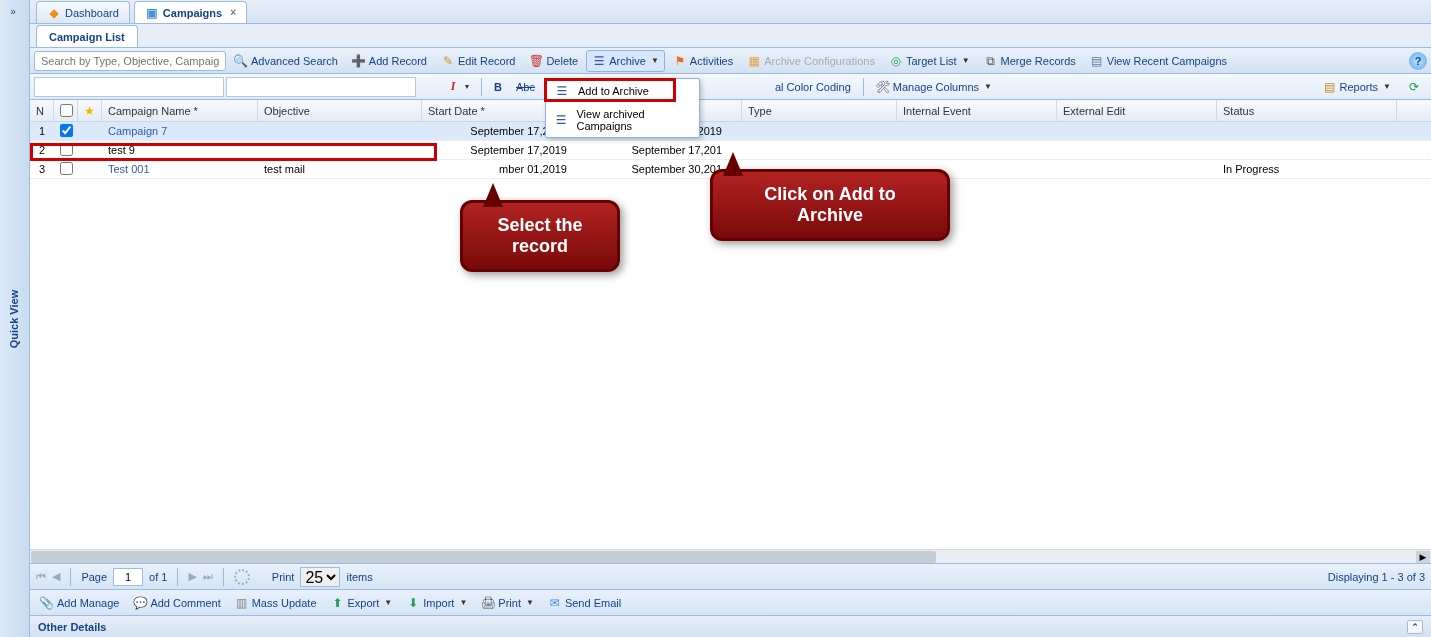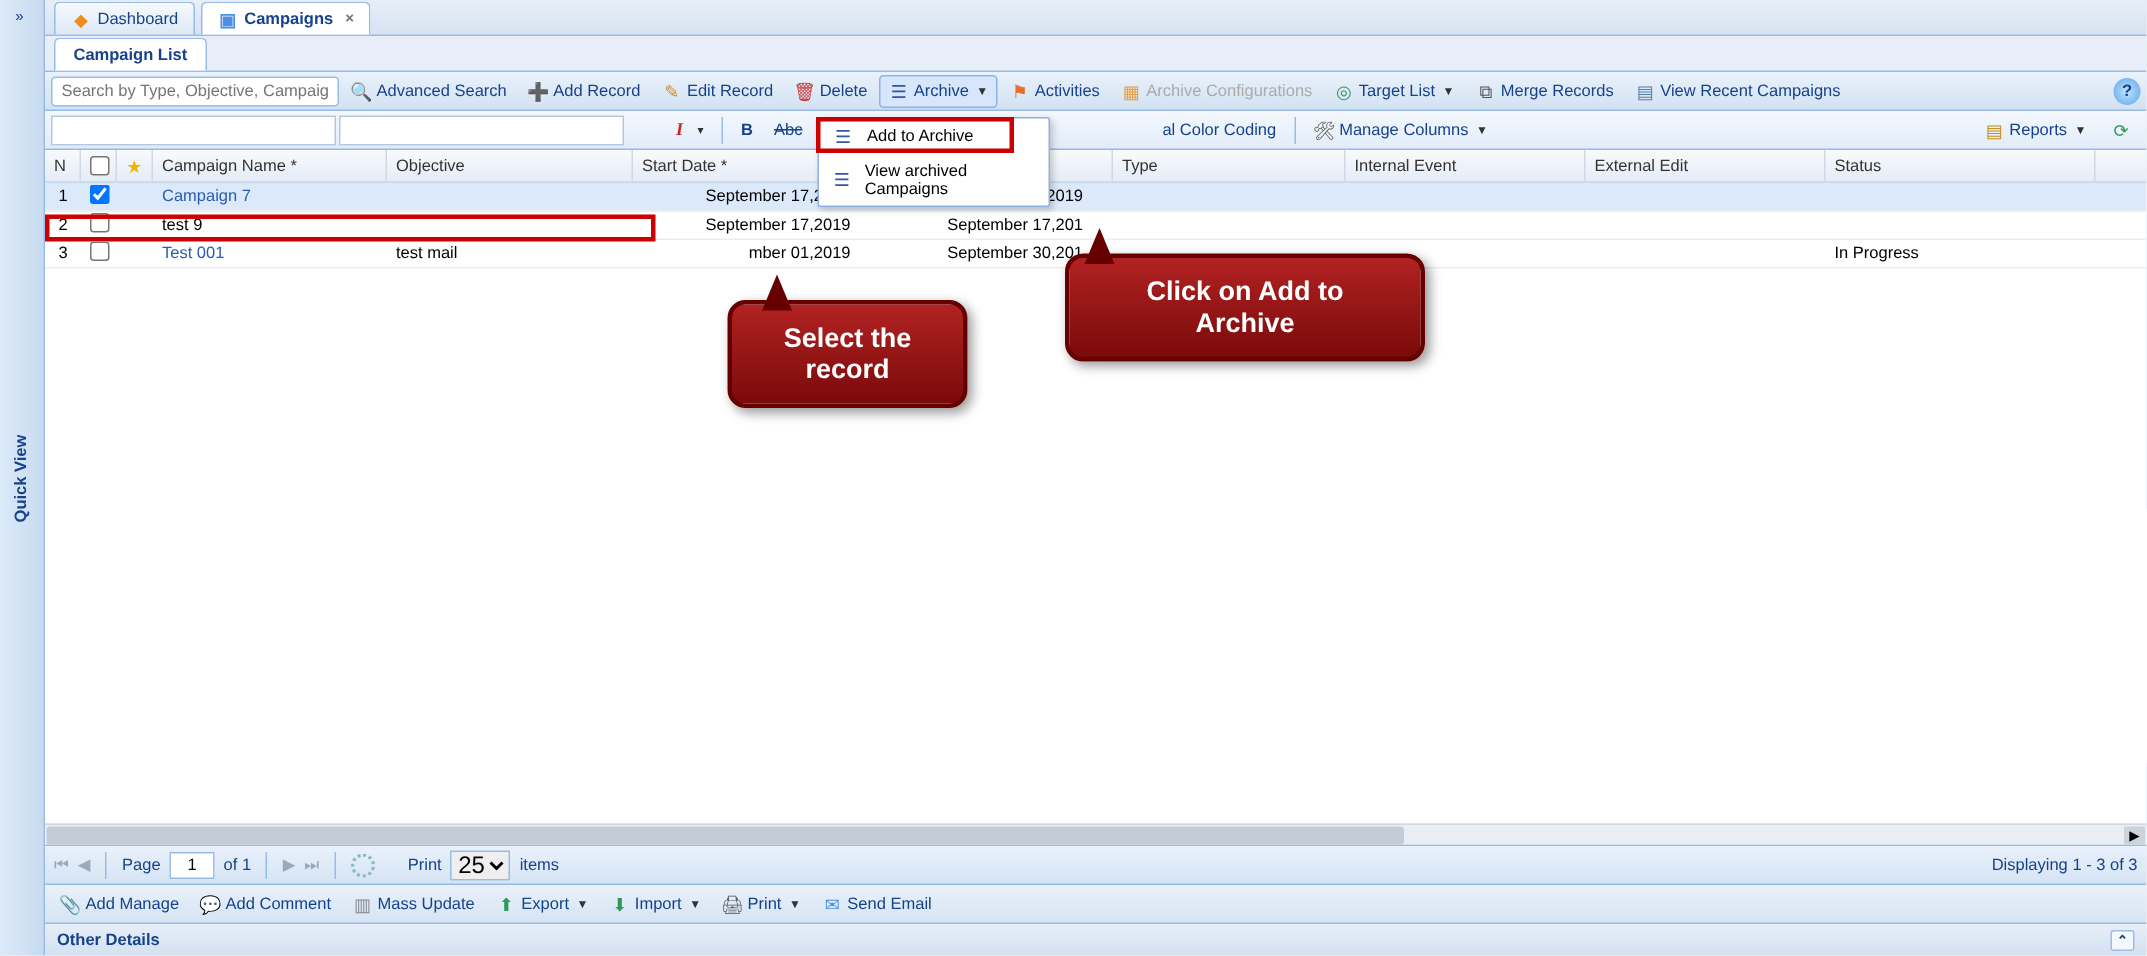--- a/index.html
+++ b/index.html
@@ -56,21 +56,21 @@
 .other-details .collapse { border: 1px solid #a0bde0; width: 16px; height: 14px; text-align: center; line-height: 12px; background: #f4f8fd; cursor: pointer; font-size: 9px; border-radius: 2px; }
 
 
 .dropdown-menu { position: absolute; top: 78px; left: 545px; width: 155px; background: #fff; border: 1px solid #8db2e3; border-radius: 2px; box-shadow: 2px 2px 5px rgba(0,0,0,0.2); z-index: 50; overflow: hidden; }
 .dropdown-menu .mi { display: flex; align-items: center; gap: 8px; padding: 5px 8px; cursor: pointer; }
 .dropdown-menu .mi .icon { width: 16px; }
 
 
 .callout { position: absolute; background: linear-gradient(to bottom, #b22222, #7a0a0a); color: #fff; font-size: 18px; font-weight: bold; border: 3px solid #660000; border-radius: 12px; box-shadow: 3px 3px 8px rgba(0,0,0,0.4); text-align: center; padding: 12px 18px; z-index: 60; }
 .callout .tail { position: absolute; width: 0; height: 0; }
-.callout1 { top: 200px; left: 485px; width: 160px; }
+.callout1 { top: 200px; left: 460px; width: 160px; }
 .callout1 .tail { top: -20px; left: 20px; border-left: 10px solid transparent; border-right: 10px solid transparent; border-bottom: 24px solid #660000; }
 .callout2 { top: 125px; left: 710px; width: 240px; margin-top: 44px; }
 .callout2 .tail { top: -20px; left: 10px; border-left: 10px solid transparent; border-right: 10px solid transparent; border-bottom: 24px solid #660000; }
 
 .frame { position: absolute; border: 3px solid #cc0000; z-index: 55; pointer-events: none; }
 .frame1 { top: 143px; left: 30px; width: 407px; height: 18px; }
 .frame2 { top: 78px; left: 544px; width: 132px; height: 24px; }
 .help-icon-right { margin-left: auto; width: 18px; height: 18px; border-radius: 50%; background: radial-gradient(#bfe1ff,#5aa7e6); color: #15428b; display: flex; align-items: center; justify-content: center; font-weight: bold; cursor: pointer; }
 
 

